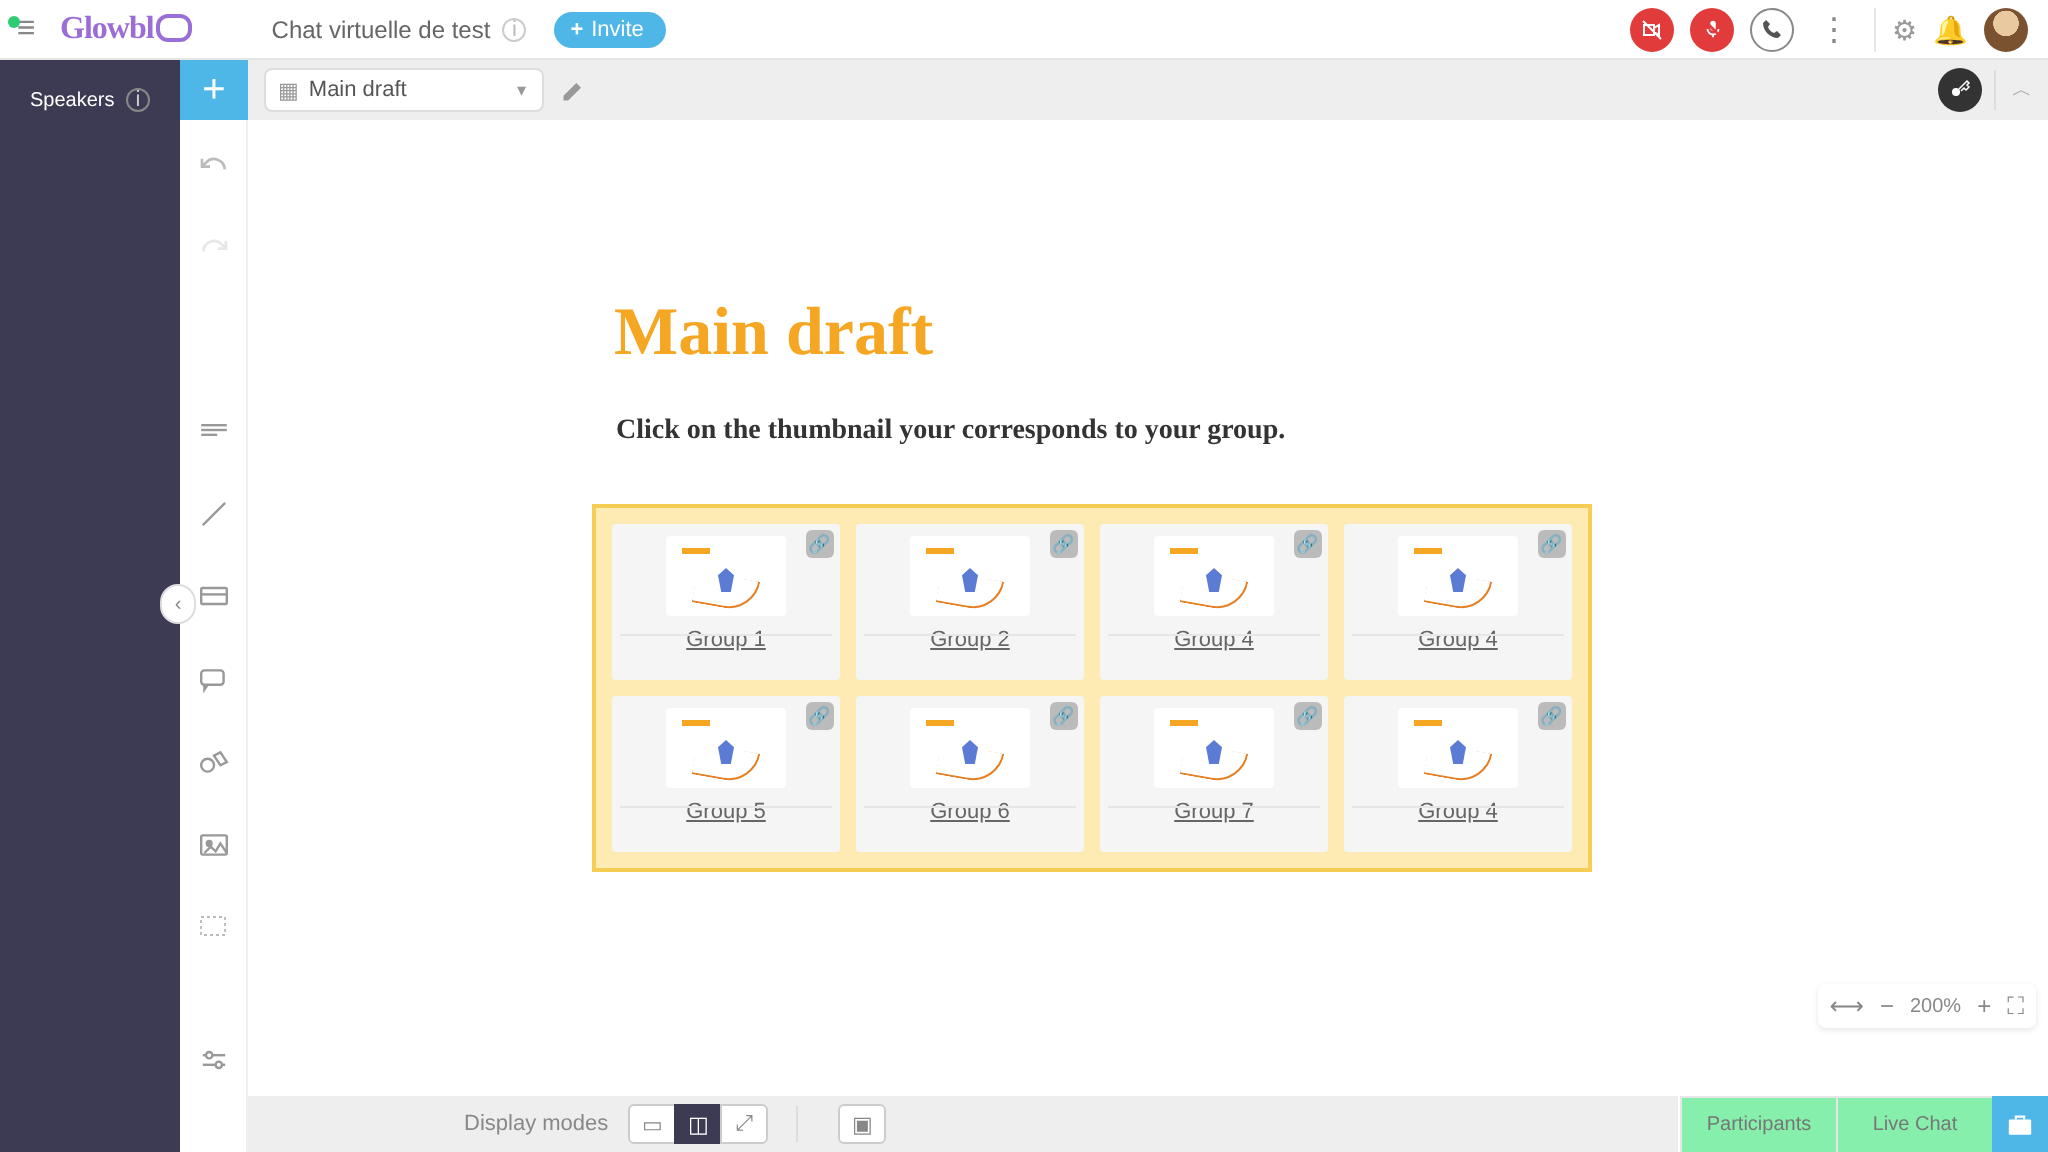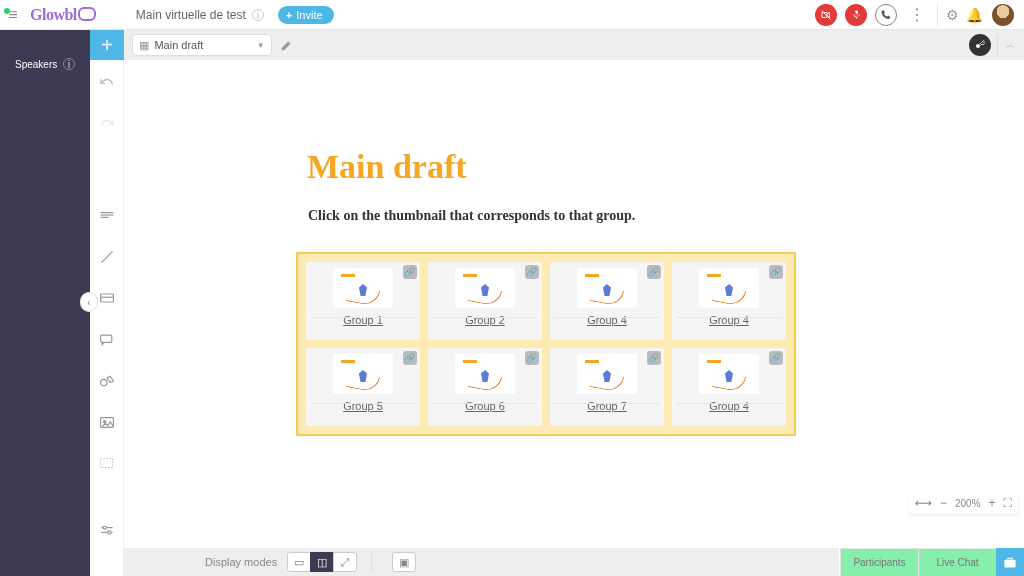--- a/index.html
+++ b/index.html
@@ -33,21 +33,21 @@
   .tab-icon { color: #999; font-size: 11px; }
   .tab-name { font-size: 11px; color: #555; }
   .tab-caret { color: #999; font-size: 9px; }
   .pencil-icon { margin-left: 8px; color: #999; font-size: 13px; cursor: pointer; }
   .second-right { margin-left: auto; display: flex; align-items: center; gap: 6px; padding-right: 8px; }
   .key-circle { width: 22px; height: 22px; border-radius: 50%; background: #333; color: #fff; display: flex; align-items: center; justify-content: center; font-size: 11px; cursor: pointer; }
   .collapse-icon { color: #aaa; font-size: 10px; border-left: 1px solid #ddd; padding-left: 8px; height: 20px; display: flex; align-items: center; cursor: pointer; }
 
   
   .speakers-col { position: absolute; left: 0; top: 30px; bottom: 28px; width: 90px; background: #3d3b53; }
-  .speakers-label { color: #fff; font-size: 10px; text-align: center; padding-top: 28px; }
+  .speakers-label { color: #fff; font-size: 10px; text-align: center; padding-top: 14px; }
   .speakers-label .info-icon { border-color: #888; color: #ccc; margin-left: 3px; }
   .expand-handle { position: absolute; left: 80px; top: 292px; width: 18px; height: 20px; background: #fff; border: 1px solid #ddd; border-radius: 9px; display: flex; align-items: center; justify-content: center; color: #888; font-size: 10px; z-index: 5; cursor: pointer; }
 
   
   .tool-rail { position: absolute; left: 90px; top: 60px; bottom: 28px; width: 34px; background: #fff; border-right: 1px solid #eee; display: flex; flex-direction: column; align-items: center; padding-top: 14px; gap: 26px; }
   .tool-rail .tool { color: #999; font-size: 14px; cursor: pointer; width: 18px; height: 18px; display: flex; align-items: center; justify-content: center; }
   .tool-rail .spacer { flex: 1; }
 
   
   .canvas-wrap { position: absolute; left: 124px; right: 0; top: 60px; bottom: 28px; background: #fff; overflow: hidden; }
@@ -66,21 +66,21 @@
   .grid-box { position: absolute; left: 172px; top: 192px; width: 500px; background: #fdebb3; border: 2px solid #f5cc54; padding: 8px; display: grid; grid-template-columns: repeat(4, 1fr); gap: 8px; }
   .card { background: #f5f5f5; border-radius: 2px; height: 78px; position: relative; display: flex; flex-direction: column; align-items: center; cursor: pointer; }
   .card-link { position: absolute; top: 3px; right: 3px; width: 14px; height: 14px; background: #bbb; color: #fff; border-radius: 3px; font-size: 9px; display: flex; align-items: center; justify-content: center; }
   .thumb { width: 60px; height: 40px; background: #fff; margin-top: 6px; border-radius: 2px; position: relative; overflow: hidden; }
   .thumb::before { content: ""; position: absolute; left: 8px; top: 6px; width: 14px; height: 3px; background: #f5a623; }
   .thumb::after { content: ""; position: absolute; left: 26px; top: 16px; width: 8px; height: 12px; background: #5b7bd5; clip-path: polygon(50% 0, 100% 30%, 80% 100%, 20% 100%, 0 30%); }
   .thumb-arc { position: absolute; left: 14px; bottom: 4px; width: 32px; height: 16px; border: 1.5px solid #e67e22; border-top: none; border-left: none; border-bottom-right-radius: 16px; transform: rotate(10deg); }
   .card-label { margin-top: 6px; font-size: 11px; color: #666; text-decoration: underline; }
   .card-sep { position: absolute; bottom: 22px; left: 4px; right: 4px; height: 1px; background: #e6e6e6; }
   .display-bar { position: absolute; left: 124px; bottom: 0; right: 185px; height: 28px; background: #eee; display: flex; align-items: center; }
-  .display-label { margin-left: 81px; color: #888; font-size: 11px; }
+  .display-label { margin-left: 108px; color: #888; font-size: 11px; }
   .mode-btn { width: 24px; height: 20px; margin-left: 6px; border: 1px solid #ccc; border-radius: 3px; display: flex; align-items: center; justify-content: center; color: #888; font-size: 11px; cursor: pointer; background: #fff; }
   .mode-btn.active { background: #3d3b53; color: #fff; border-color: #3d3b53; }
   .mode-group { display: flex; margin-left: 10px; gap: 0; }
   .mode-group .mode-btn { border-radius: 0; margin-left: -1px; }
   .mode-group .mode-btn:first-child { border-top-left-radius: 3px; border-bottom-left-radius: 3px; margin-left: 0; }
   .mode-group .mode-btn:last-child { border-top-right-radius: 3px; border-bottom-right-radius: 3px; }
   .mode-sep { width: 1px; height: 18px; background: #ddd; margin: 0 14px; }
 
   
   .zoom-bar { position: absolute; right: 6px; bottom: 34px; background: #fff; border-radius: 4px; box-shadow: 0 1px 3px rgba(0,0,0,0.1); padding: 4px 6px; display: flex; align-items: center; gap: 8px; }
@@ -99,21 +99,21 @@
 </style>
 </head>
 <body>
 
 <div class="top-header">
   <div class="menu-icon">≡<span class="menu-dot"></span></div>
   <div class="logo">
     <span class="logo-text">Glowbl</span>
     <span class="logo-bubble"></span>
   </div>
-  <span class="room-title">Main virtuelle de test</span>
+  <span class="room-title">Chat virtuelle de test</span>
   <span class="info-icon">i</span>
   <button class="invite-btn">
       <span>Invite</span>
     </button>
 
   <div class="header-right">
     <span class="circle-btn red-btn">
       <svg width="12" height="12" viewBox="0 0 24 24" fill="none">
           <path d="M4 7h10v10H4z M14 10l5-3v10l-5-3" stroke="#fff" stroke-width="2"></path>
           <path d="M3 3l18 18" stroke="#fff" stroke-width="2"></path>
@@ -232,21 +232,21 @@
         <line x1="3" y1="4" x2="17" y2="4"></line>
         <circle cx="7" cy="4" r="2" fill="#fff"></circle>
         <line x1="3" y1="10" x2="17" y2="10"></line>
         <circle cx="13" cy="10" r="2" fill="#fff"></circle>
       </svg>
     </span>
 </div>
 
 <div class="canvas-wrap">
   <div class="canvas-title">Main draft</div>
-  <div class="canvas-sub">Click on the thumbnail that corresponds to that group.</div>
+  <div class="canvas-sub">Click on the thumbnail your corresponds to your group.</div>
 
 
   <div class="grid-box" id="grid">
       <div class="card">
         <span class="card-link">🔗</span>
         <div class="thumb">
           <span class="thumb-arc"></span>
         </div>
         <div class="card-sep"></div>
         <div class="card-label">Group 1</div>

